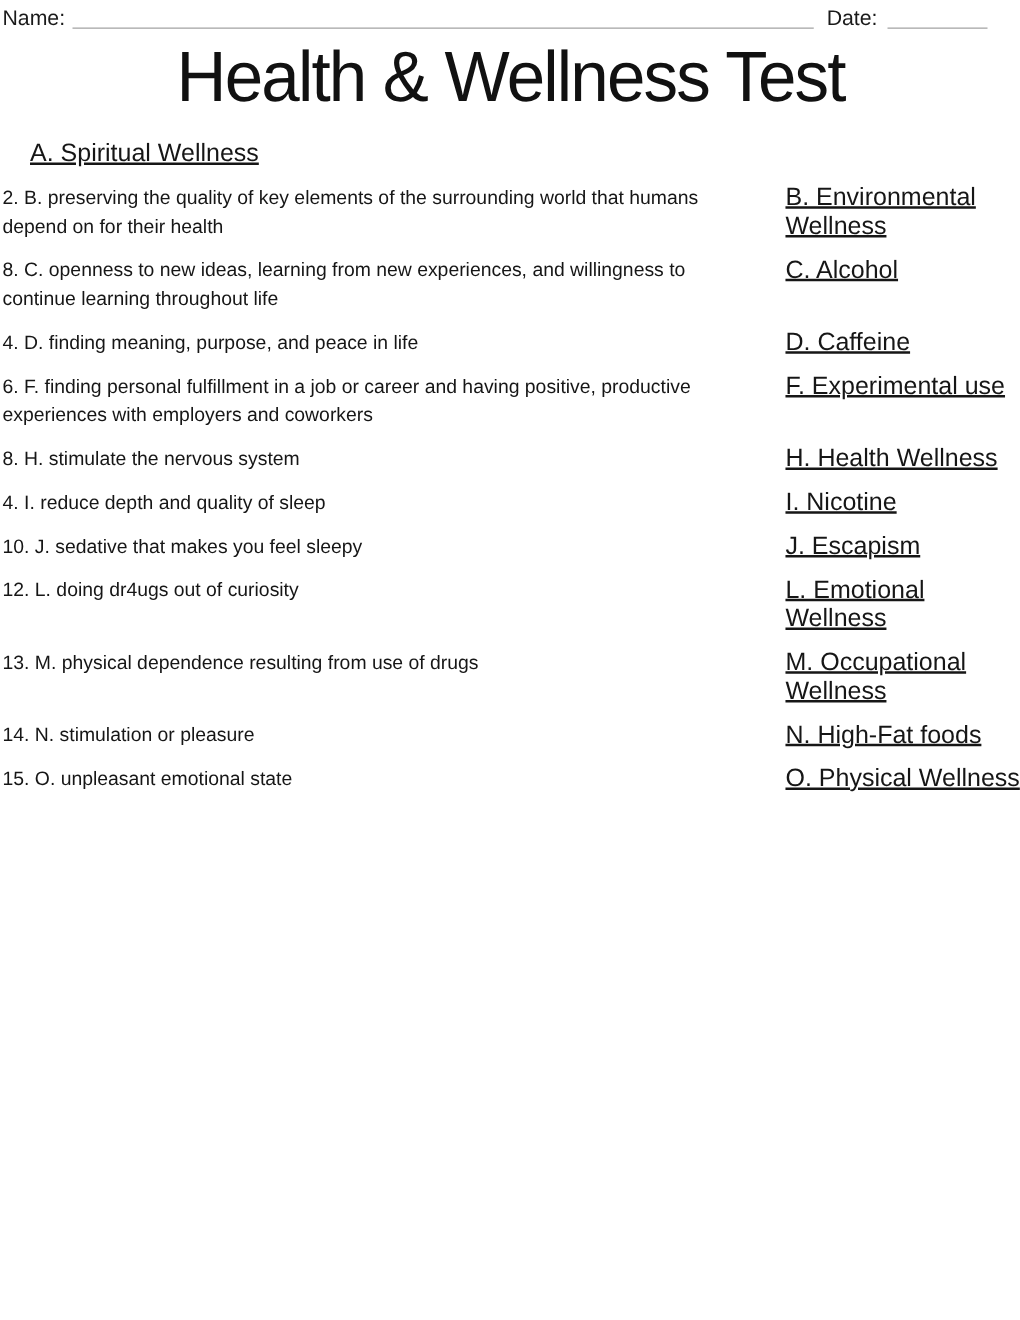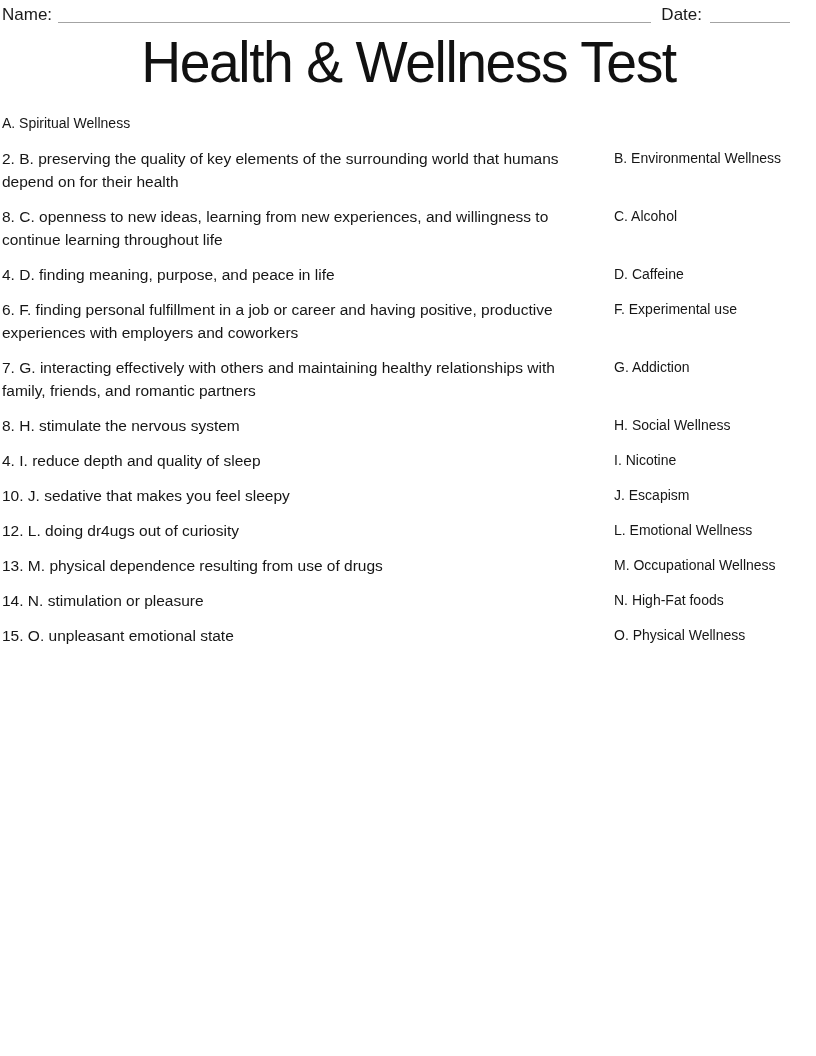--- a/index.html
+++ b/index.html
@@ -65,24 +65,25 @@
   }
   .q {
     width: 612px;
     font-size: 15.5px;
     line-height: 23px;
     white-space: pre-line;
     color: #161616;
   }
   .a {
     width: 190px;
-    margin-left: 0;
-    font-size: 14px;
+    margin-left: 22px;
+    font-size: 20px;
     line-height: 23px;
     color: #161616;
+    text-decoration: underline;
   }
 </style>
 </head>
 <body>
 
 <div class="page">
 
   <div class="header-row">
     <span class="hdr-label">Name:</span>
     <span class="name-line"></span>
@@ -115,29 +116,24 @@
       <div class="a">D. Caffeine</div>
     </div>
 
 
     <div class="row">
       <div class="q">6. F. finding personal fulfillment in a job or career and having positive, productive
 experiences with employers and coworkers</div>
       <div class="a">F. Experimental use</div>
     </div>
 
-    <div class="row">
-      <div class="q">7. G. interacting effectively with others and maintaining healthy relationships with
-family, friends, and romantic partners</div>
-      <div class="a">G. Addiction</div>
-    </div>
 
     <div class="row">
       <div class="q">8. H. stimulate the nervous system</div>
-      <div class="a">H. Social Wellness</div>
+      <div class="a">H. Health Wellness</div>
     </div>
 
     <div class="row">
       <div class="q">4. I. reduce depth and quality of sleep</div>
       <div class="a">I. Nicotine</div>
     </div>
 
     <div class="row">
       <div class="q">10. J. sedative that makes you feel sleepy</div>
       <div class="a">J. Escapism</div>

